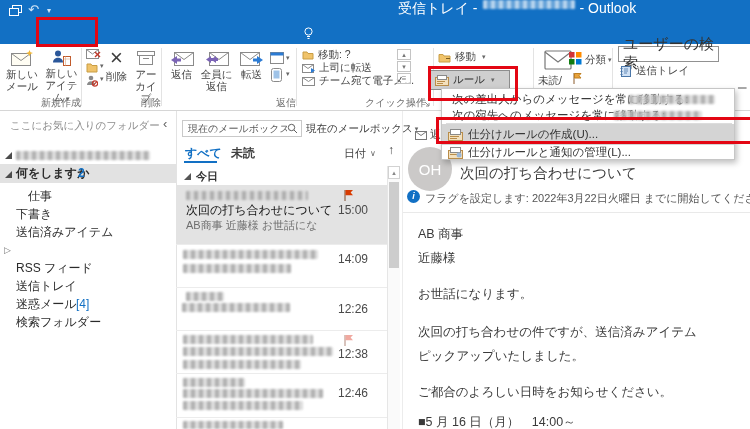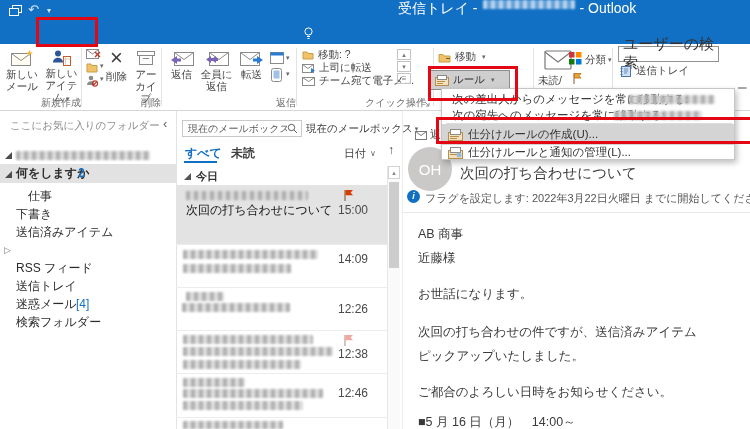--- a/index.html
+++ b/index.html
@@ -349,20 +349,21 @@
 <div class="abs" style="left:176px;top:185px;width:211px;height:59px;background:#e3e3e3">
   <span class="blur" style="left:10px;top:6px;width:122px;height:9px"></span>
   <span class="abs" style="left:167px;top:4px">
       <svg width="11" height="13">
         <path d="M2 1v11" stroke="#7a4a2a"></path>
         <path d="M2.5 1h7.5l-2.4 2.6L10 6.2H2.5z" fill="#d83b01"></path>
       </svg>
     </span>
   <div class="t" style="left:10px;top:17px;font-size:12px;color:#161616">次回の打ち合わせについて</div>
   <span class="mtime" style="left:162px;top:18px">15:00</span>
+  <div class="t" style="left:10px;top:33px;font-size:11px;color:#6e6e6e">AB商事 近藤様 お世話にな</div>
 </div>
 <div class="hdiv" style="left:176px;top:244px;width:211px"></div>
 
 <div class="abs" style="left:176px;top:245px;width:211px;height:42px">
   <span class="blur" style="left:7px;top:5px;width:135px;height:9px"></span>
   <span class="blur" style="left:7px;top:19px;width:108px;height:9px"></span>
   <span class="mtime" style="left:162px;top:7px">14:09</span>
 </div>
 <div class="hdiv" style="left:176px;top:287px;width:211px"></div>
 

